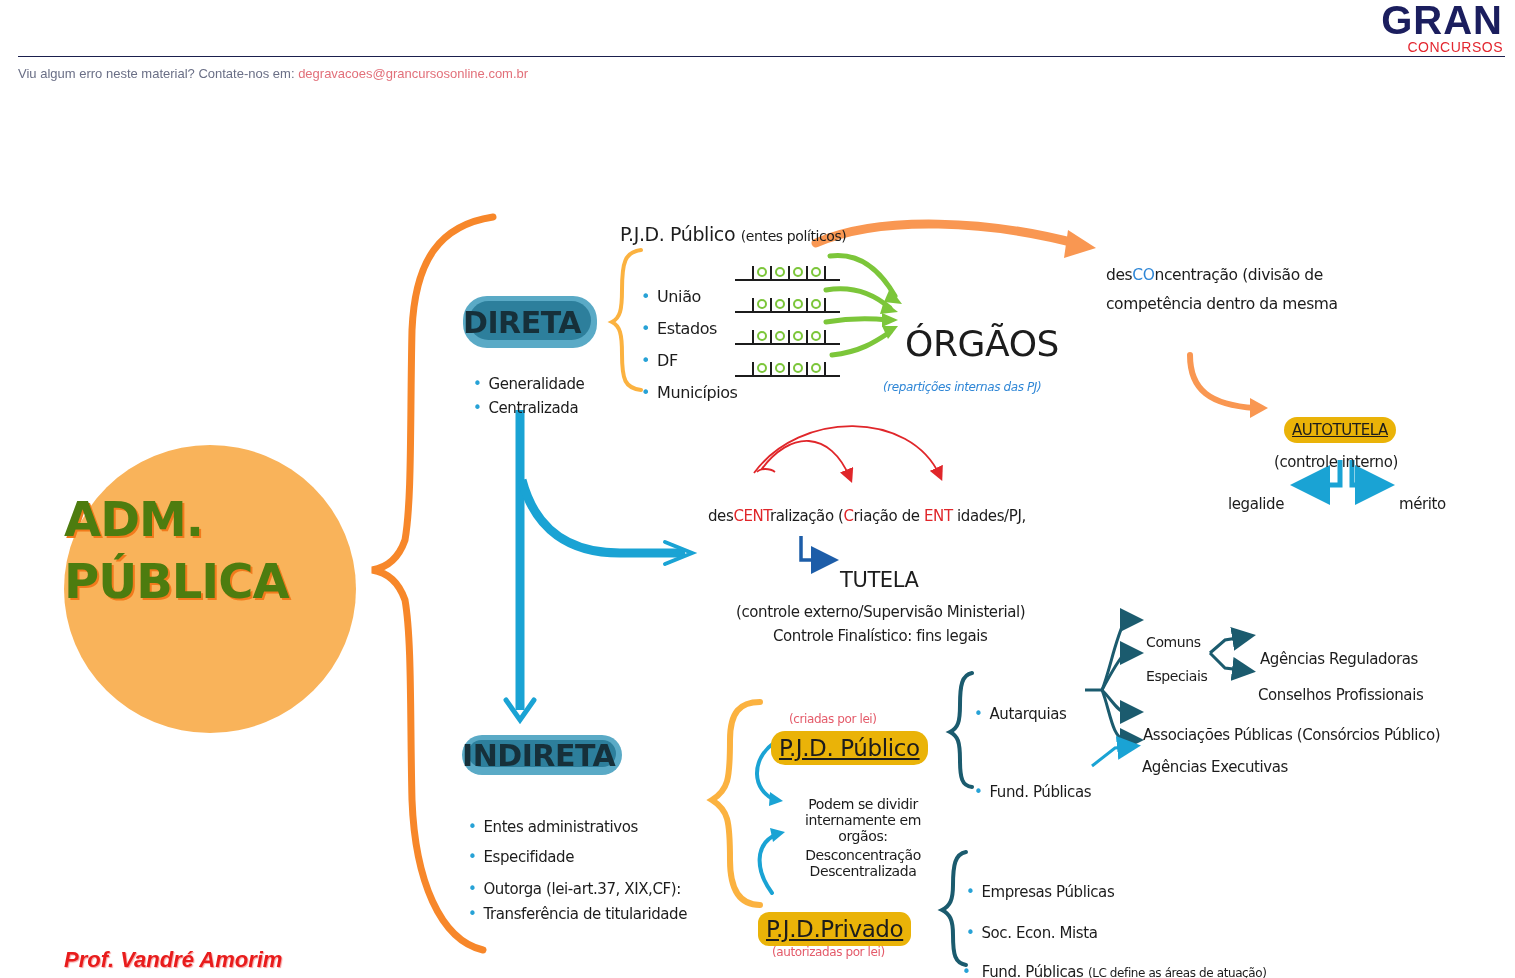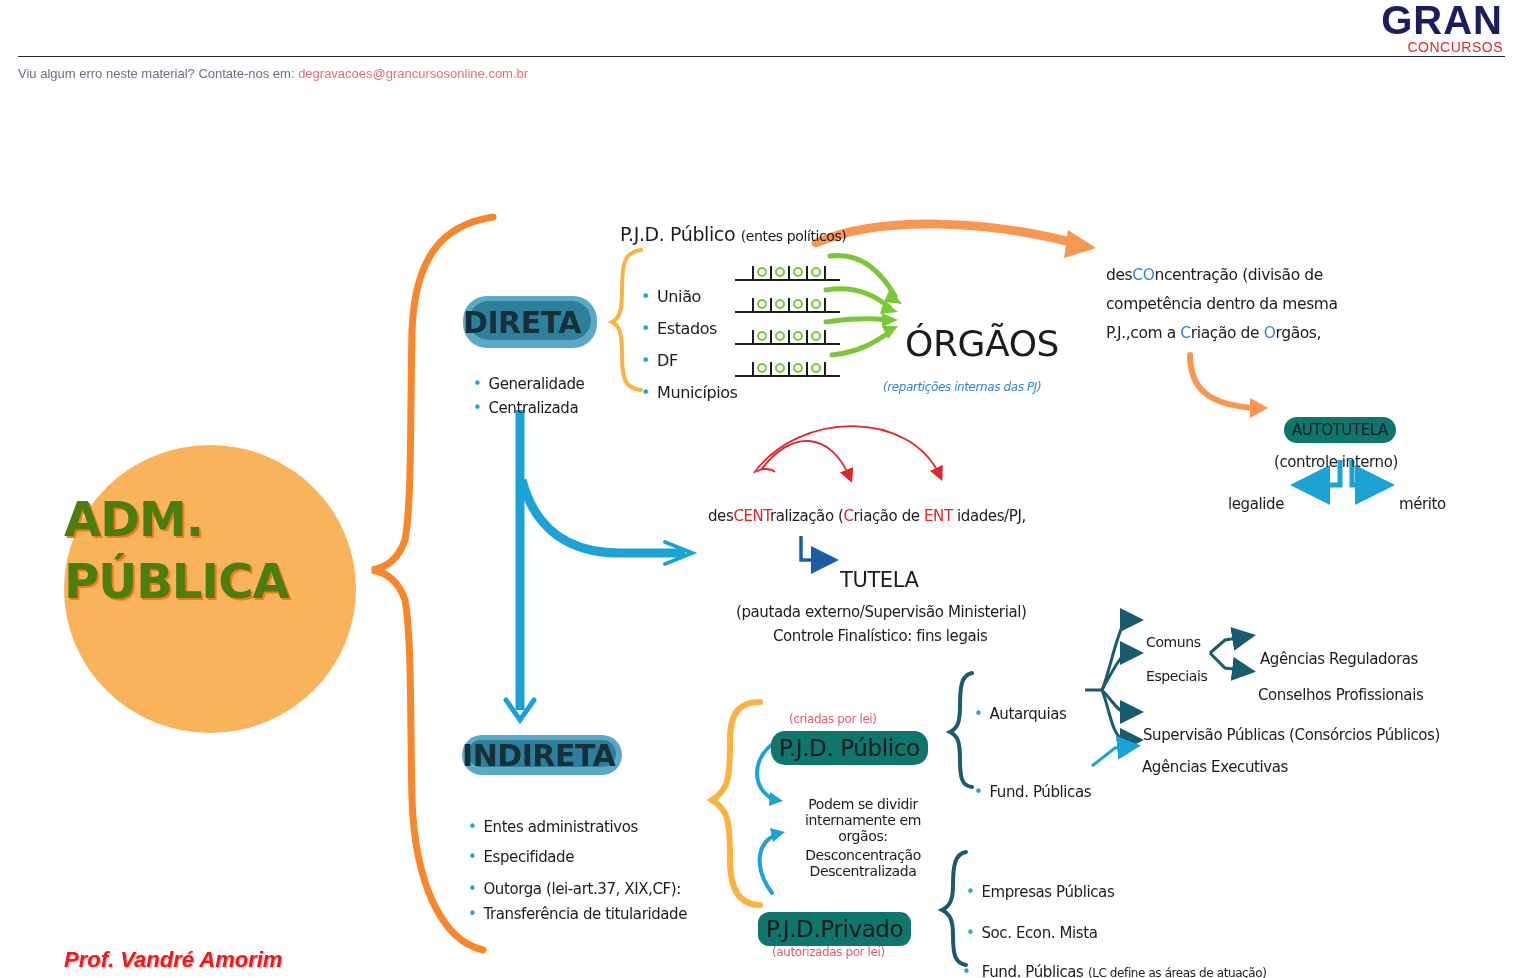--- a/index.html
+++ b/index.html
@@ -21,21 +21,21 @@
   
   .circle { left:64px; top:445px; width:292px; height:288px; border-radius:50%; background:#f9b35a; }
   .circle-title { left:64px; top:488px; width:292px; text-align:left; font-family:"DejaVu Sans", sans-serif; font-weight:bold; color:#4d7c0f; font-size:48px; line-height:62px; text-shadow:2px 2px 0 #f27a1c; letter-spacing:-1px; }
 
   
   .pill { border-radius:24px; background:#5aaac6; display:flex; align-items:center; }
   .pill span { font-family:"DejaVu Sans", sans-serif; font-weight:bold; color:#16303a; font-size:30px; letter-spacing:-0.5px; }
   .pill-inner { background:#2d7f9c; position:absolute; border-radius:22px; }
 
   .bullet::before { content:"•"; color:#27a2d6; margin-right:7px; }
-  .hl { background:#0f766e; border-radius:14px; padding:0 8px; }
+  .hl { background:#eab308; border-radius:14px; padding:0 8px;text-decoration:underline; }
   .blue { color:#2e86d6; }
   .red { color:#e0262a; }
   .small { font-size:14px; }
 </style>
 </head>
 <body>
 
 <div class="abs logo">
   <div class="logo-gran">GRAN</div>
   <div class="logo-sub">CONCURSOS</div>
@@ -192,33 +192,32 @@
 <div class="abs hw bullet" style="left:641px;top:296px;font-size:16px;">Estados</div>
 <div class="abs hw bullet" style="left:641px;top:328px;font-size:16px;">DF</div>
 <div class="abs hw bullet" style="left:641px;top:360px;font-size:16px;">Municípios</div>
 
 <div class="abs hw" style="left:905px;top:300px;font-size:36px;">ÓRGÃOS</div>
 <div class="abs hw blue" style="left:883px;top:357px;font-size:12px;font-style:italic;">(repartições internas das PJ)</div>
 
 <div class="abs hw" style="left:1106px;top:238px;font-size:15.5px;line-height:29px;">
   <div><span>des</span><span class="blue">CO</span><span>ncentração (divisão de</span></div>
   <div>competência dentro da mesma</div>
-  <div><span>P.J.,com a </span><span class="blue">C</span><span>riação de </span><span class="blue">O</span><span>rgãos,</span></div>
 </div>
 
 <div class="abs hw hl" style="left:1284px;top:394px;font-size:15px;line-height:26px;">AUTOTUTELA</div>
 <div class="abs hw" style="left:1274px;top:430px;font-size:15px;text-align:right;">(controle interno)</div>
 <div class="abs hw" style="left:1228px;top:472px;font-size:15px;">legalide</div>
 <div class="abs hw" style="left:1399px;top:472px;font-size:15px;">mérito</div>
 
 <div class="abs hw" style="left:708px;top:480px;font-size:15px;line-height:27px;">
   <div><span>des</span><span class="red">CENT</span><span>ralização (</span><span class="red">C</span><span>riação de </span><span class="red">ENT</span><span> idades/PJ,</span></div>
 </div>
 <div class="abs hw" style="left:840px;top:545px;font-size:21px;">TUTELA</div>
-<div class="abs hw" style="left:736px;top:580px;font-size:15px;">(pautada externo/Supervisão Ministerial)</div>
+<div class="abs hw" style="left:736px;top:580px;font-size:15px;">(controle externo/Supervisão Ministerial)</div>
 <div class="abs hw" style="left:773px;top:604px;font-size:15px;">Controle Finalístico: fins legais</div>
 
 <div class="abs pill" style="left:462px;top:735px;width:160px;height:40px;">
   <div class="pill-inner" style="left:6px;top:5px;right:6px;bottom:8px;"></div>
   <span style="position:relative;">INDIRETA</span>
 </div>
 <div class="abs hw bullet" style="left:468px;top:795px;font-size:15px;">Entes administrativos</div>
 <div class="abs hw bullet" style="left:468px;top:825px;font-size:15px;">Especifidade</div>
 <div class="abs hw bullet" style="left:468px;top:857px;font-size:15px;">Outorga (lei-art.37, XIX,CF):</div>
 <div class="abs hw bullet" style="left:468px;top:882px;font-size:15px;">Transferência de titularidade</div>
@@ -237,21 +236,21 @@
 <div class="abs hw hl" style="left:758px;top:889px;font-size:23px;line-height:34px;border-radius:11px;">P.J.D.Privado</div>
 <div class="abs hw" style="left:772px;top:922px;font-size:12px;color:#e45b6a;">(autorizadas por lei)</div>
 
 <div class="abs hw bullet" style="left:974px;top:682px;font-size:15px;">Autarquias</div>
 <div class="abs hw bullet" style="left:974px;top:760px;font-size:15px;">Fund. Públicas</div>
 
 <div class="abs hw" style="left:1146px;top:611px;font-size:14px;">Comuns</div>
 <div class="abs hw" style="left:1146px;top:645px;font-size:14px;">Especiais</div>
 <div class="abs hw" style="left:1260px;top:627px;font-size:15px;">Agências Reguladoras</div>
 <div class="abs hw" style="left:1258px;top:663px;font-size:15px;">Conselhos Profissionais</div>
-<div class="abs hw" style="left:1143px;top:703px;font-size:15px;">Supervisão Públicas (Consórcios Públicos)</div>
+<div class="abs hw" style="left:1143px;top:703px;font-size:15px;">Associações Públicas (Consórcios Público)</div>
 <div class="abs hw" style="left:1142px;top:735px;font-size:15px;">Agências Executivas</div>
 
 <div class="abs hw bullet" style="left:966px;top:860px;font-size:15px;">Empresas Públicas</div>
 <div class="abs hw bullet" style="left:966px;top:901px;font-size:15px;">Soc. Econ. Mista</div>
 <div class="abs hw bullet" style="left:962px;top:940px;font-size:15px;">
   <span>Fund. Públicas</span>
   <span style="font-size:12px;">(LC define as áreas de atuação)</span>
 </div>
 
 <div class="abs" style="left:64px;top:947px;font-family:'Liberation Sans',sans-serif;font-weight:bold;font-style:italic;font-size:22px;color:#e81c1c;text-shadow:1px 1px 1px #f7a0a0;white-space:nowrap;">Prof. Vandré Amorim</div>

